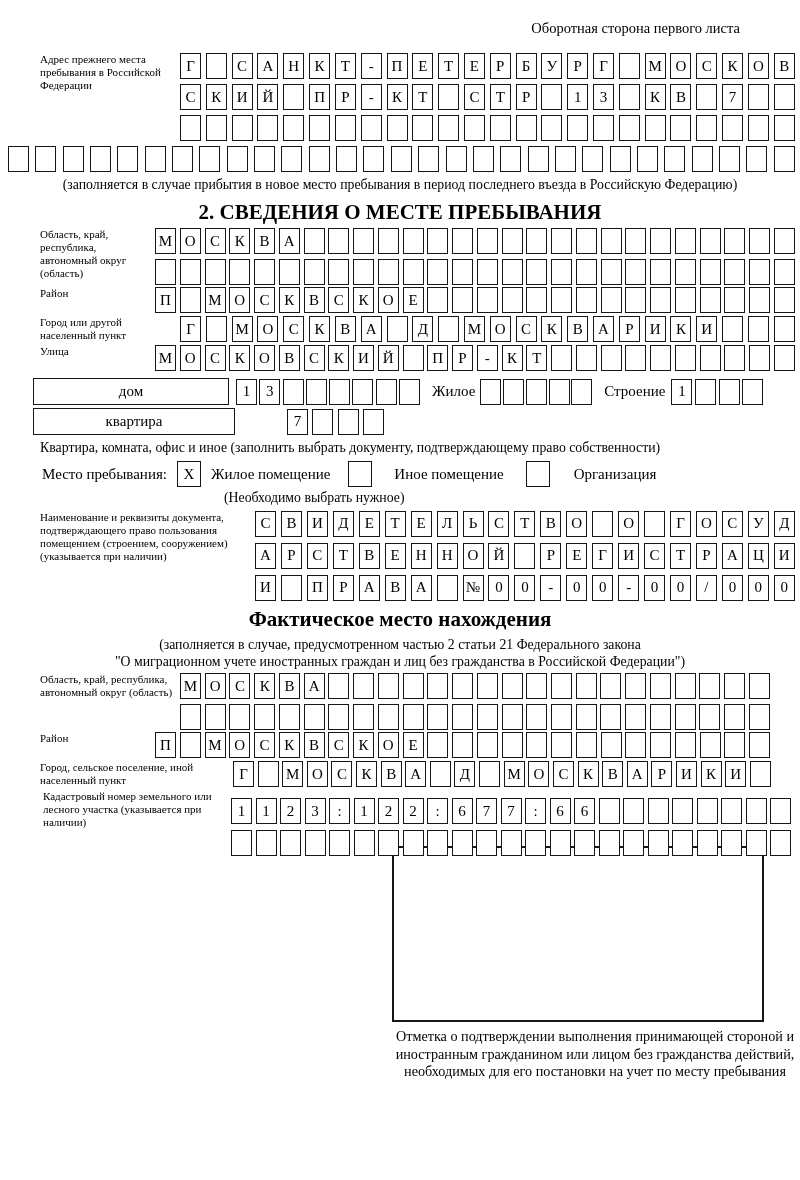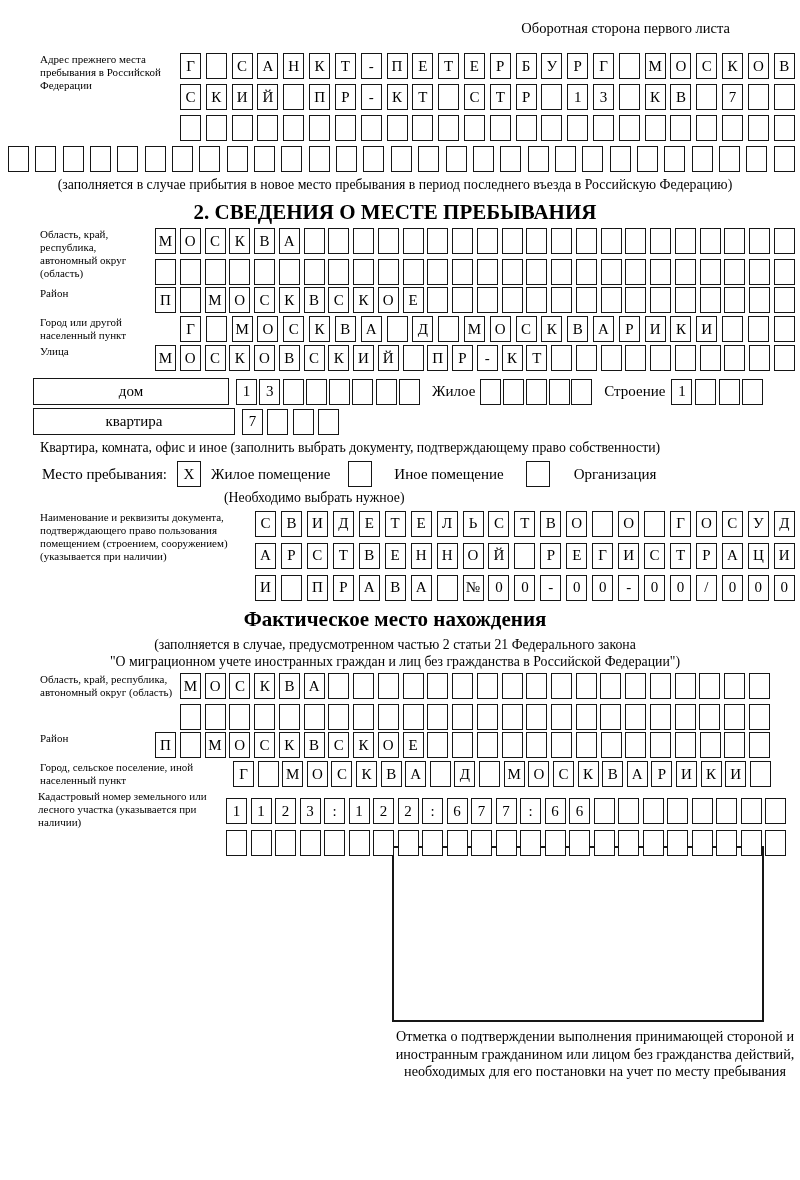--- a/index.html
+++ b/index.html
@@ -1,17 +1,17 @@
 <!DOCTYPE html>
 <html><head>
 <meta charset="utf-8">
 <style>
   html,body{margin:0;padding:0;background:#fff;}
   body{width:800px;font-family:"Liberation Serif","DejaVu Serif",serif;color:#000;}
-  .page{width:800px;height:1180px;box-sizing:border-box;padding:6px 16px 0 6px;overflow:hidden;position:relative;background:#fff;}
+  .page{width:800px;height:1180px;box-sizing:border-box;padding:6px 6px 0 6px;overflow:hidden;position:relative;background:#fff;}
   .hdr{font-size:14.5px;text-align:right;padding-right:54px;margin-top:14px;}
   .frow{display:flex;align-items:flex-start;}
   .flabel{font-size:11px;line-height:1.18;flex-shrink:0;box-sizing:border-box;padding-left:34px;}
   .cellcol{display:flex;flex-direction:column;row-gap:5px;}
   .cellrow{display:flex;justify-content:space-between;flex-shrink:0;}
   .cell{width:21px;height:26px;border:1.7px solid #161616;box-sizing:border-box;display:flex;align-items:center;justify-content:center;font-size:15px;line-height:1;flex-shrink:0;background:#fff;}
   .note{font-size:13.8px;line-height:1.25;}
   .note.center{text-align:center;}
   .sectitle{font-weight:bold;font-size:21px;text-align:center;}
   .lblbox{border:1.7px solid #161616;height:27px;box-sizing:border-box;display:flex;align-items:center;justify-content:center;font-size:15px;flex-shrink:0;background:#fff;}
@@ -323,21 +323,21 @@
       </div>
     <div style="font-size:15px;margin-left:12px;">Строение</div>
     <div class="cellrow" style="width:92px;margin-left:6px;">
         <div class="cell">1</div>
         <div class="cell"></div>
         <div class="cell"></div>
         <div class="cell"></div>
       </div>
   </div>
 
-  <div class="frow" style="margin-top:3px;align-items:center;">
+  <div class="frow" style="margin-top:3px;align-items:center;gap:45px;">
     <div class="lblbox" style="width:202px;margin-left:27px;">квартира</div>
     <div class="cellrow" style="width:97px;margin-left:7px;">
         <div class="cell">7</div>
         <div class="cell"></div>
         <div class="cell"></div>
         <div class="cell"></div>
       </div>
   </div>
   <div class="note" style="margin:4px 0 0 34px;">Квартира, комната, офис и иное (заполнить выбрать документу, подтверждающему право собственности)</div>
 

